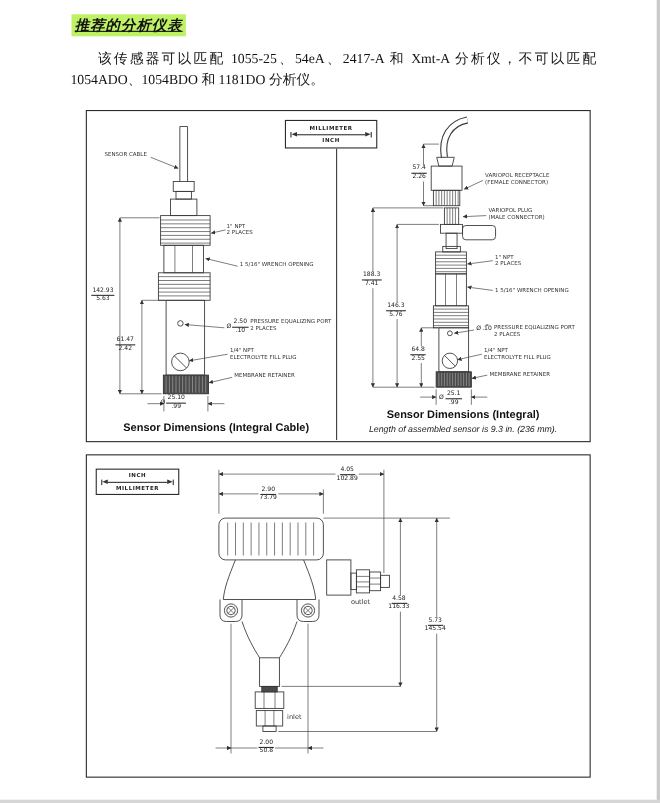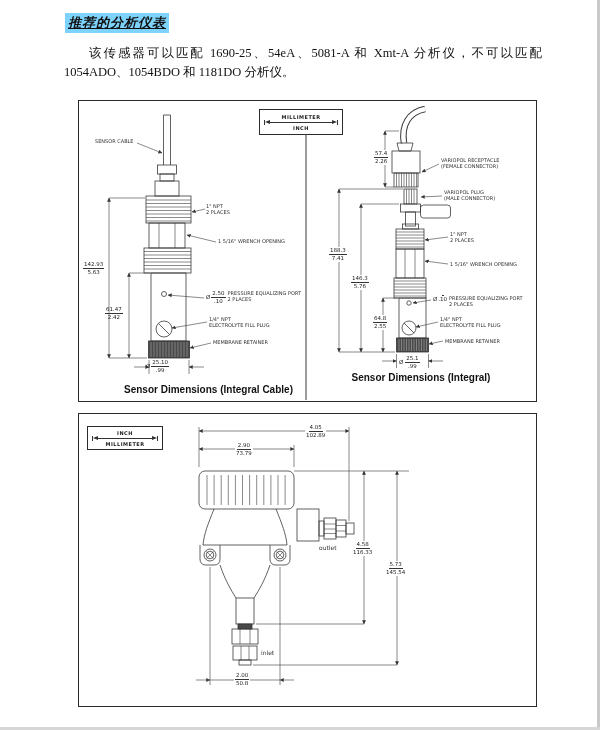--- a/index.html
+++ b/index.html
@@ -2,21 +2,21 @@
 <html><head>
 <meta charset="utf-8">
 <style>
   html,body{margin:0;padding:0;}
   .page{position:relative;width:600px;height:730px;background:#ffffff;overflow:hidden;
         font-family:"Liberation Serif",serif;color:#111;}
   .scan-edge-r{position:absolute;right:0;top:0;width:3px;height:730px;background:#c9c9c9;}
   .scan-edge-b{position:absolute;left:0;bottom:0;width:600px;height:3px;background:#d6d6d6;}
 
   .doc-title{position:absolute;left:65px;top:13px;font-size:13px;font-weight:bold;font-style:italic;
-             text-decoration:underline;background:#7dd3fc;padding:1px 3px;letter-spacing:1px;}
+             text-decoration:underline;background:#bef264;padding:1px 3px;letter-spacing:1px;}
   .doc-para{position:absolute;left:64px;top:44px;width:478px;font-size:12.5px;line-height:1.55;
             text-indent:2em;text-align:justify;}
 
   .figure{position:absolute;border:1.5px solid #2b2b2b;background:#fff;}
   .fig1{left:78px;top:100px;width:457px;height:300px;}
   .fig2{left:78px;top:413px;width:457px;height:292px;}
   .figure svg{position:absolute;left:0;top:0;}
 
   .lbl{position:absolute;font:5px "DejaVu Sans",sans-serif;color:#333;line-height:1.2;white-space:nowrap;}
   .lbl .col{display:flex;flex-direction:column;}
@@ -40,21 +40,21 @@
   .caption{position:absolute;font-family:"Liberation Sans",sans-serif;font-weight:bold;
            font-size:10px;text-align:center;color:#111;}
   .fig-note{position:absolute;font-family:"Liberation Sans",sans-serif;font-style:italic;
             font-size:8px;text-align:center;color:#222;}
 </style>
 </head>
 <body>
 
 <div class="page">
   <div class="doc-title">推荐的分析仪表</div>
-  <div class="doc-para">该传感器可以匹配 1690-25、54eA、5081-A 和 Xmt-A 分析仪，不可以匹配 1054ADO、1054BDO 和 1181DO 分析仪。</div>
+  <div class="doc-para">该传感器可以匹配 1055-25、54eA、2417-A 和 Xmt-A 分析仪，不可以匹配 1054ADO、1054BDO 和 1181DO 分析仪。</div>
 
   <div class="figure fig1">
     <svg width="457" height="300" viewBox="0 0 457 300">
       <defs>
         <marker id="mA" viewBox="0 0 8 8" refX="7.5" refY="4" markerWidth="6.5" markerHeight="6.5" orient="auto-start-reverse">
           <path d="M0 0 L8 4 L0 8 z" fill="#333"></path>
         </marker>
       </defs>
       <g stroke="#3a3a3a" stroke-width="0.8" fill="none">
 
@@ -255,22 +255,23 @@
         <span class="den">2.55</span>
       </span>
     <span class="dimwrap" style="left:320px;top:254px;">
       <span>Ø</span>
       <span class="dim onln">
           <span class="num">25.1</span>
           <span class="den">.99</span>
         </span>
     </span>
 
-    <div class="caption" style="left:16px;top:283px;width:227px;">Sensor Dimensions (Integral Cable)</div>
+    <div class="caption" style="left:4px;top:283px;width:227px;">Sensor Dimensions (Integral Cable)</div>
     <div class="caption" style="left:227px;top:271px;width:230px;">Sensor Dimensions (Integral)</div>
+    <div class="fig-note" style="left:227px;top:285px;width:230px;">Length of assembled sensor is 9.3 in. (236 mm).</div>
   </div>
 
   <div class="figure fig2">
     <svg width="457" height="292" viewBox="0 0 457 292">
       <defs>
         <marker id="mB" viewBox="0 0 8 8" refX="7.5" refY="4" markerWidth="6.5" markerHeight="6.5" orient="auto-start-reverse">
           <path d="M0 0 L8 4 L0 8 z" fill="#333"></path>
         </marker>
       </defs>
       <g stroke="#3a3a3a" stroke-width="0.8" fill="none">

